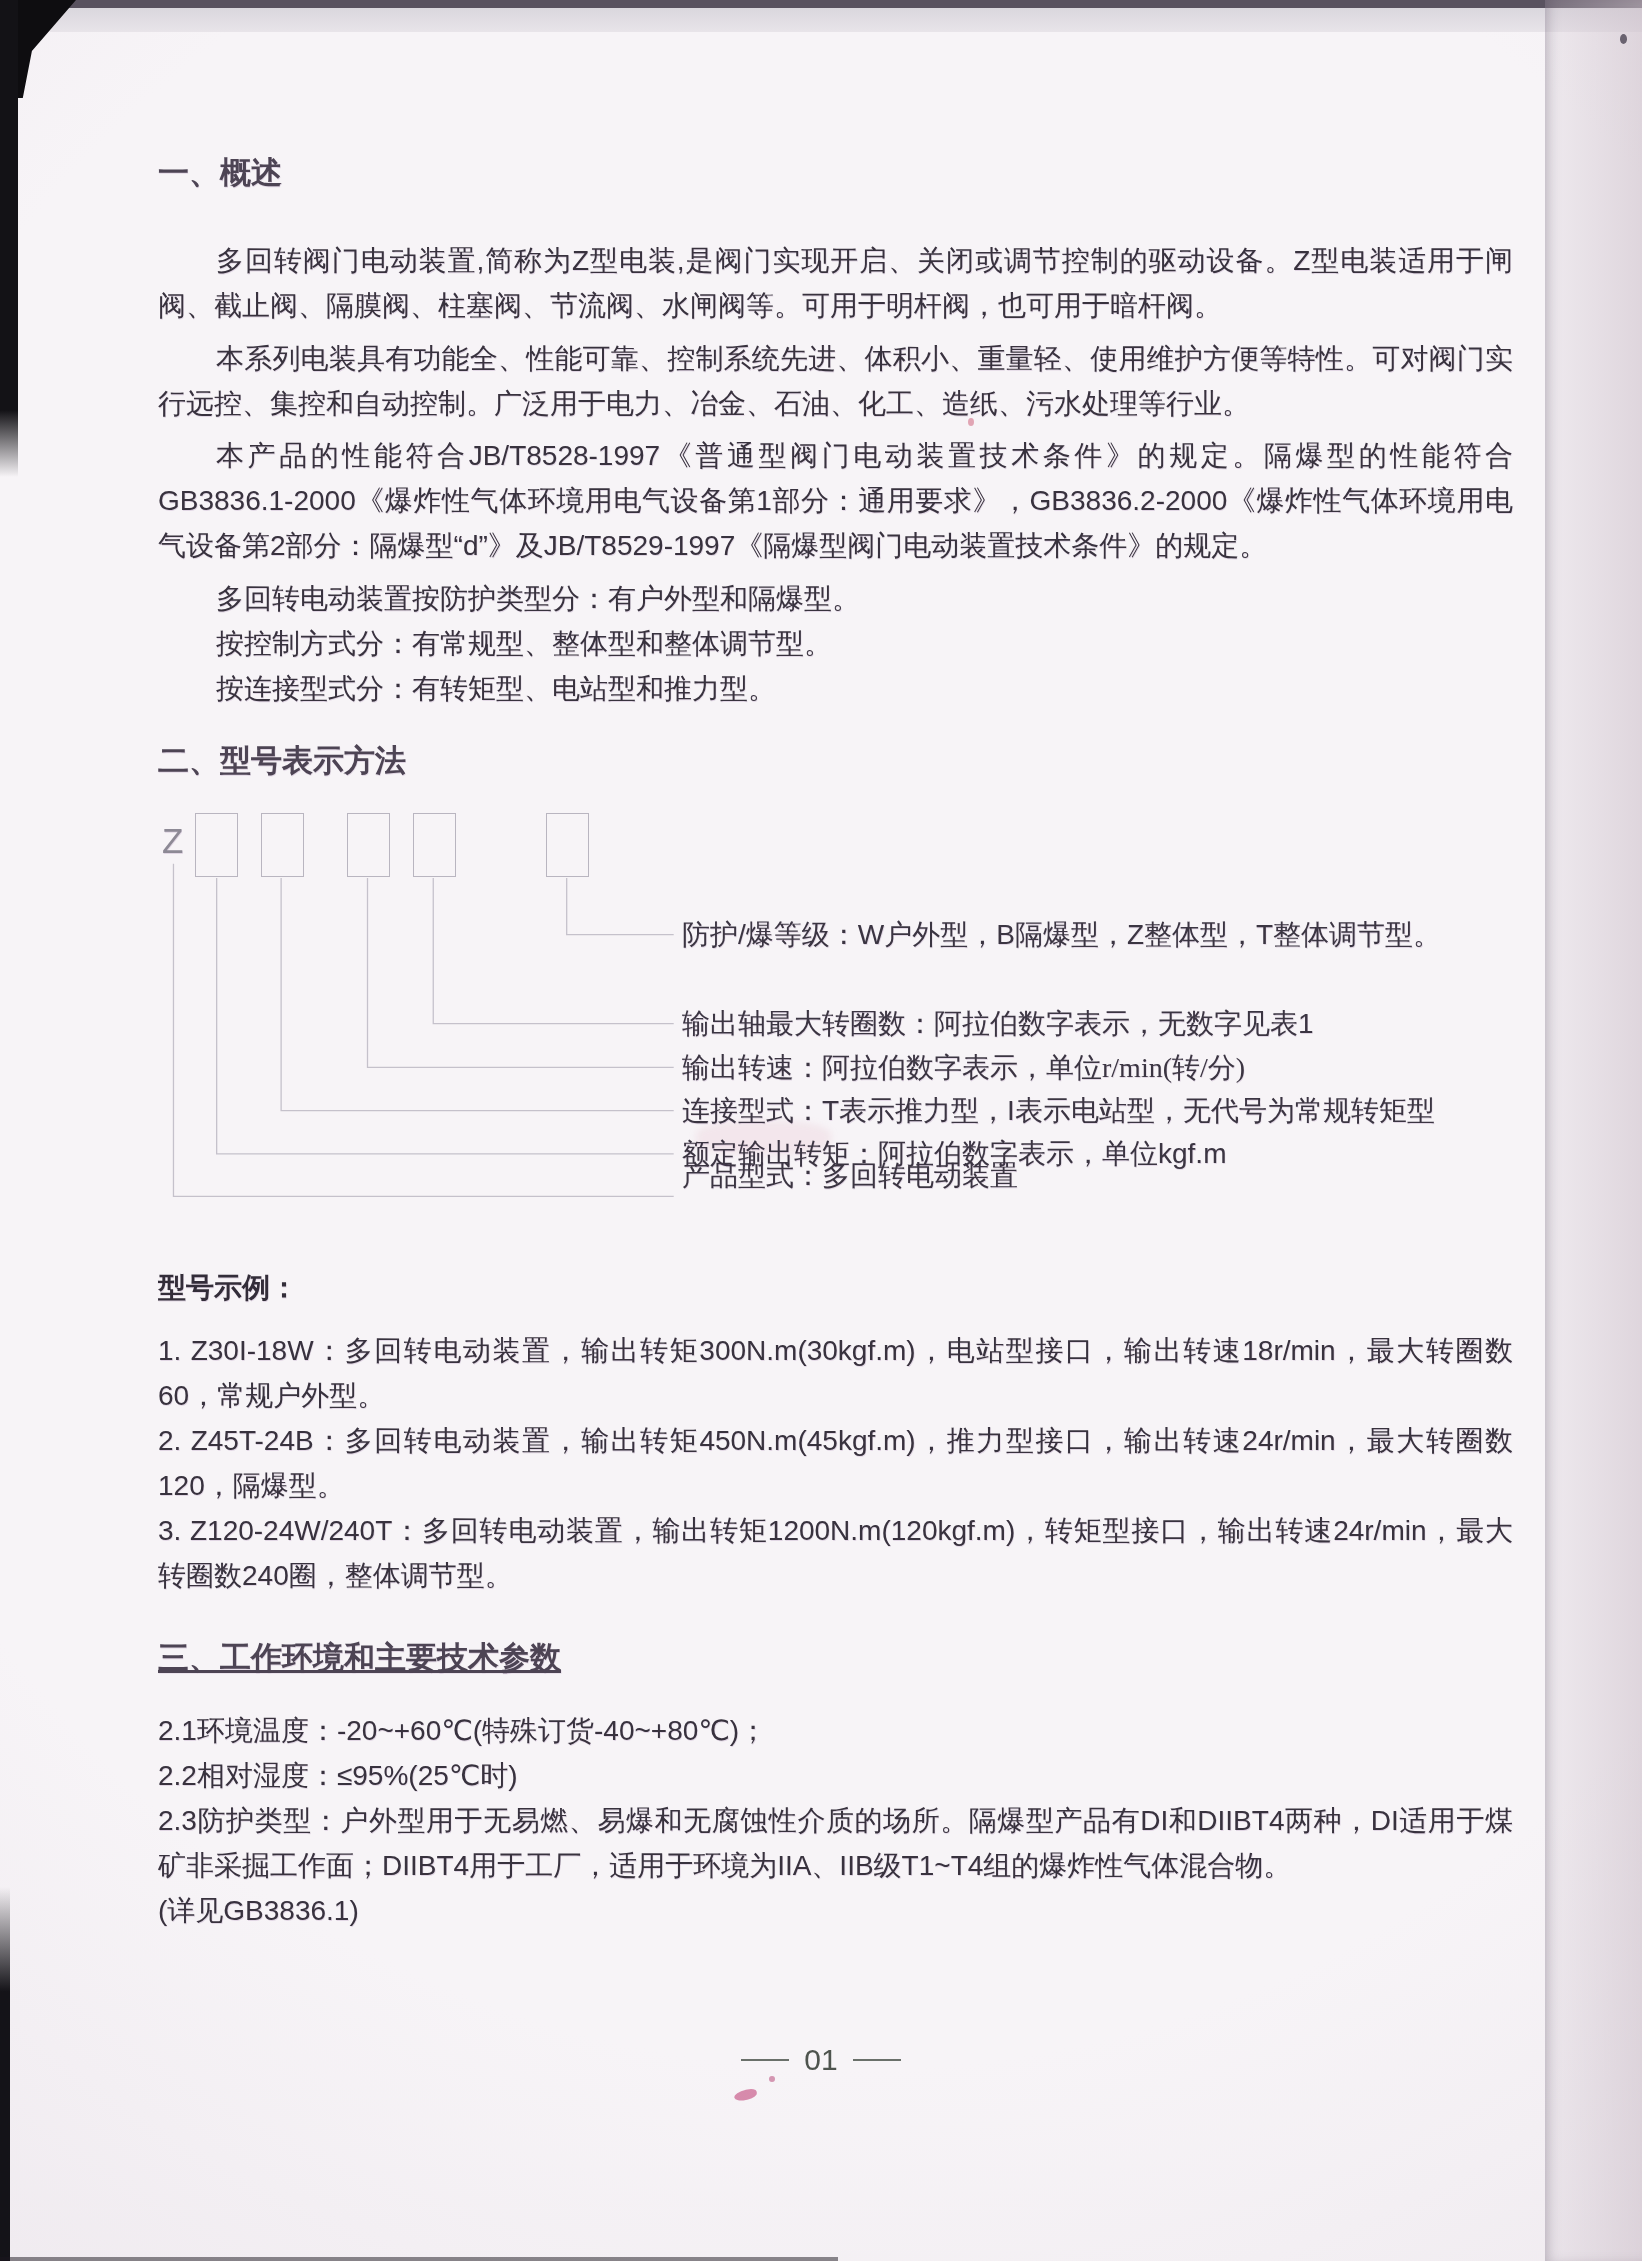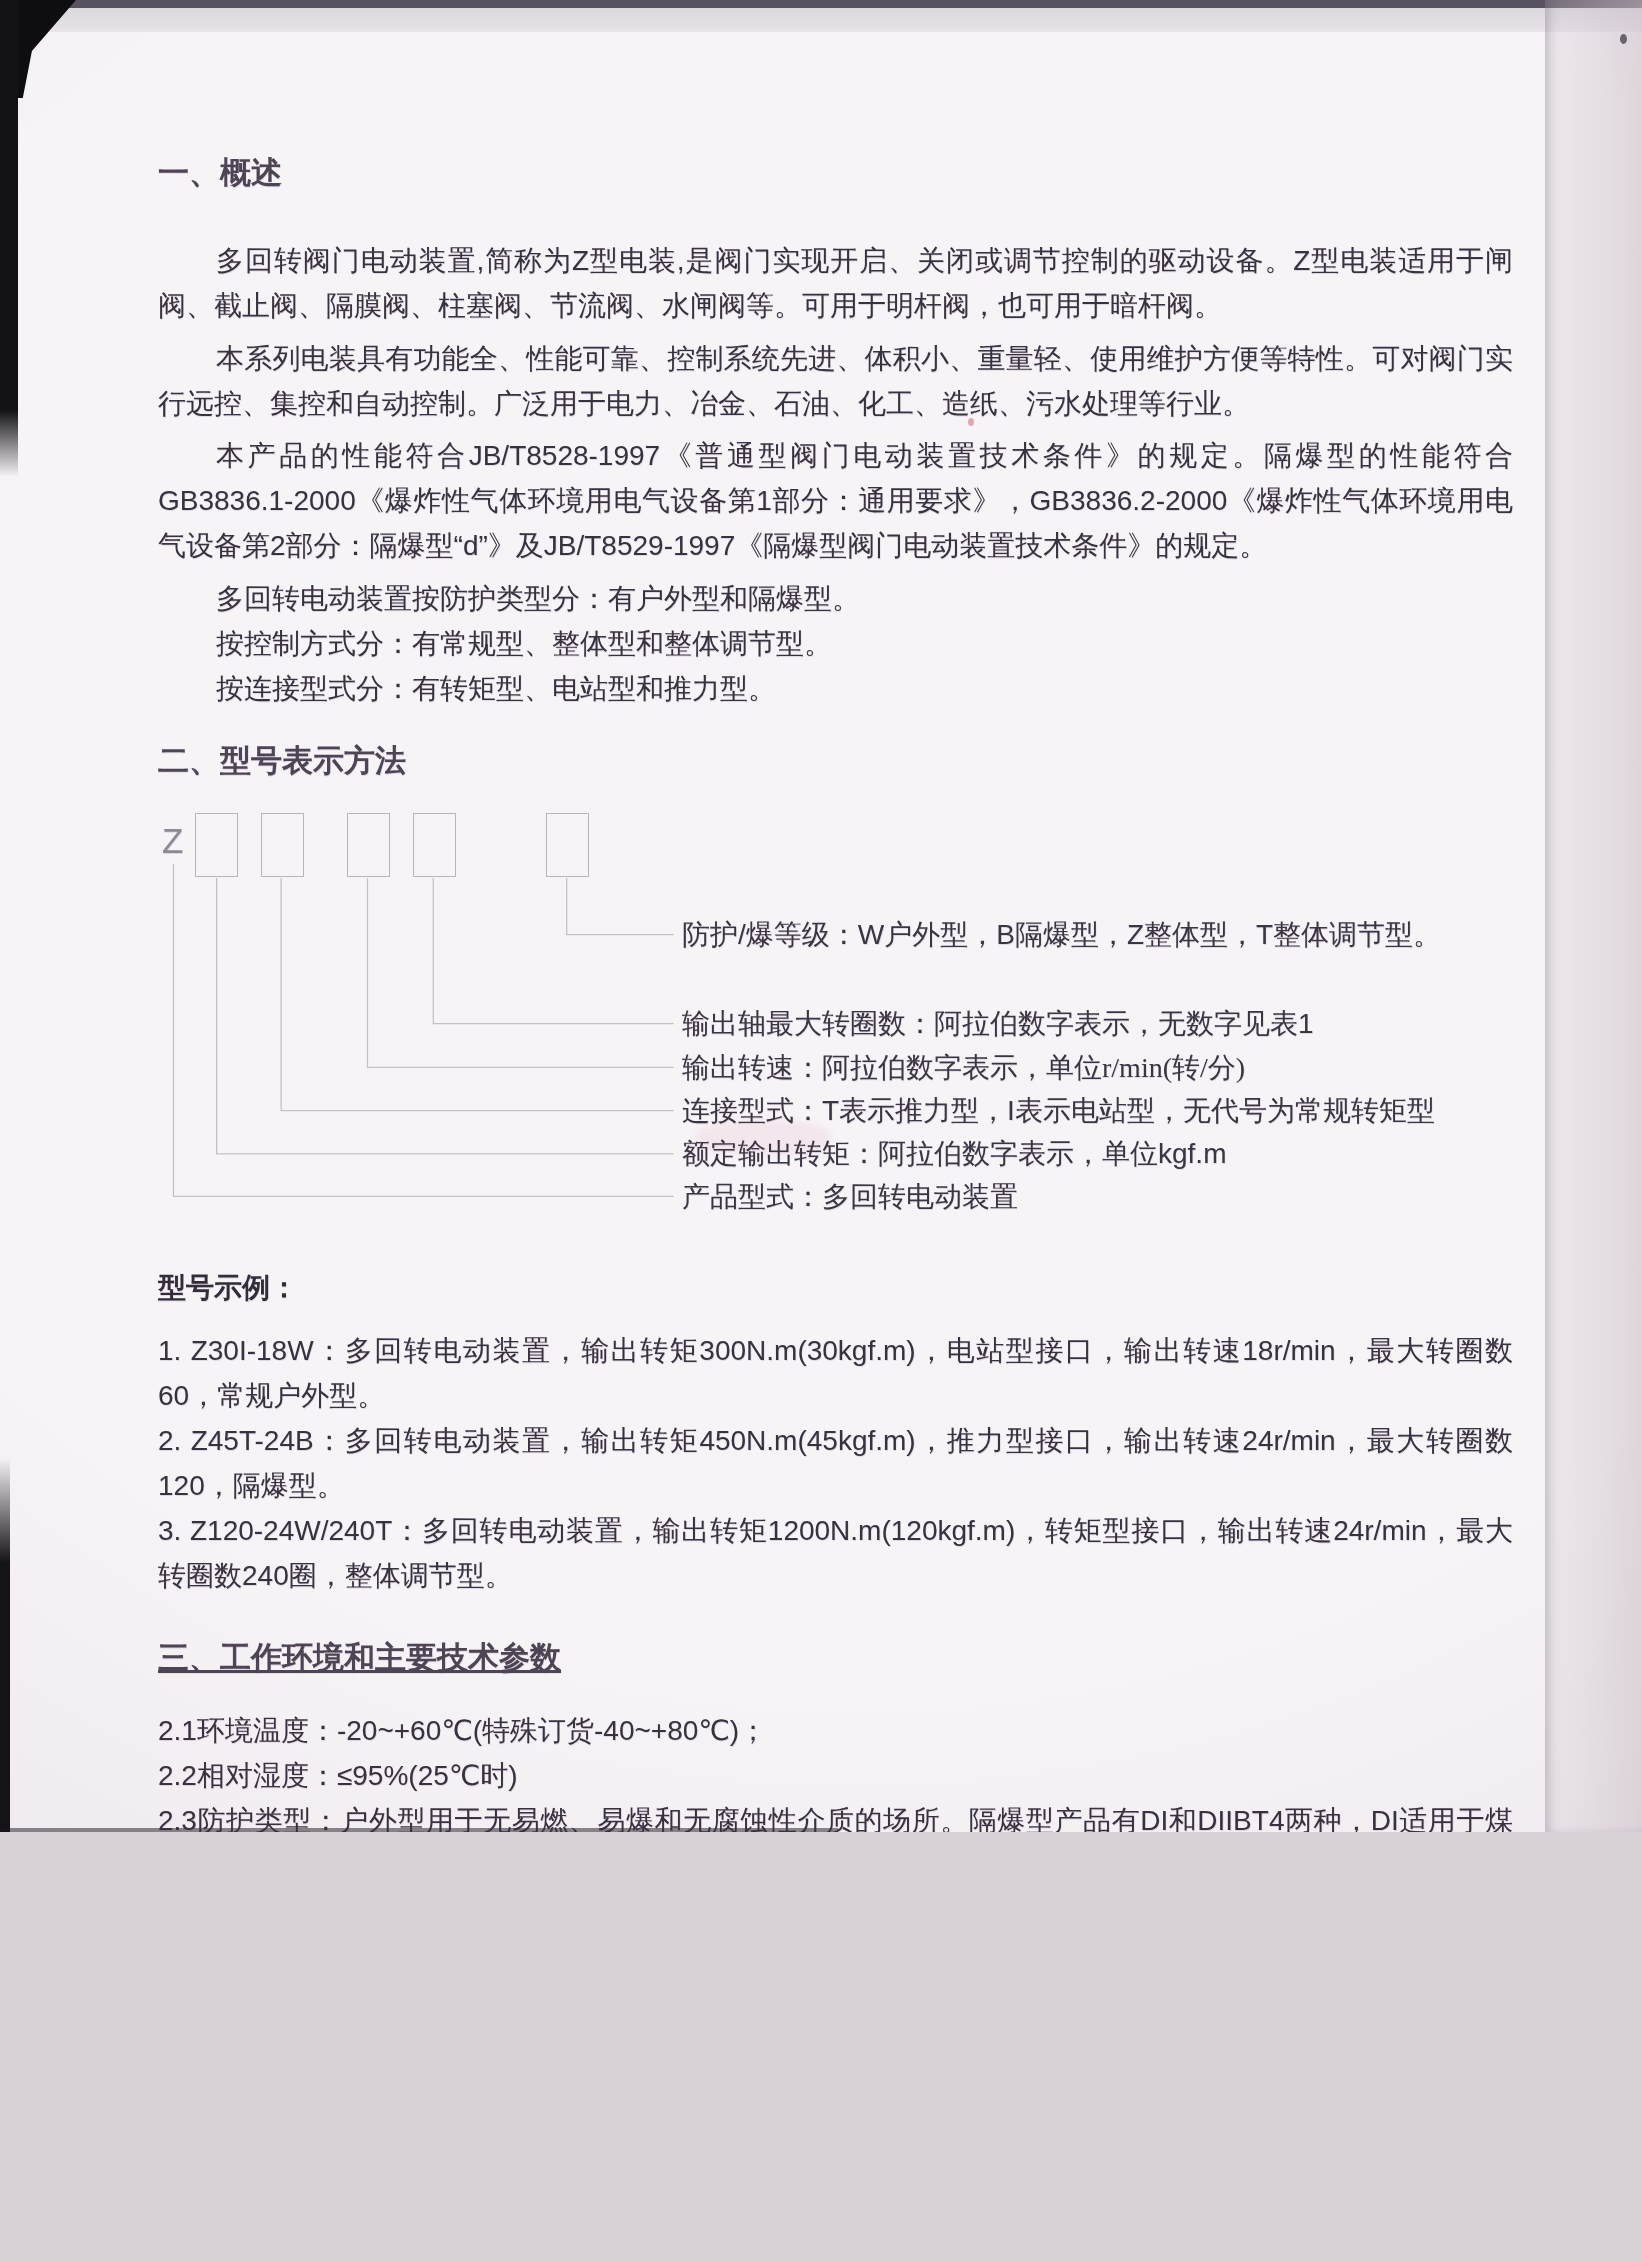--- a/index.html
+++ b/index.html
@@ -4,21 +4,21 @@
 <style>
   html, body {
     margin: 0;
     padding: 0;
     background: #d8d2d8;
     font-family: "Liberation Sans", "DejaVu Sans", sans-serif;
   }
   .page {
     position: relative;
     width: 1642px;
-    height: 1832px;
+    height: 2261px;
     overflow: hidden;
     background: radial-gradient(120% 90% at 52% 42%, #f7f4f7 55%, #efeaef 80%, #e4dde4 97%);
   }
   
   .art { position: absolute; pointer-events: none; }
   .art-top-band   { top:0; left:0; right:0; height:7.7px; background:#59525f; }
   .art-top-band2  { top:7.7px; left:0; right:0; height:24.5px; background:linear-gradient(#dad7dd,#e8e4e9); }
   .art-tl-corner  { top:0; left:0; width:76px; height:98px; background:#0e0d10;
                     clip-path: polygon(0 0, 100% 0, 42% 52%, 30% 100%, 0 100%); }
   .art-left-strip { top:0; left:0; width:18px; height:477px;
@@ -81,21 +81,21 @@
   .dlines { position: absolute; left: 0; top: 0; }
   .dlabel {
     position: absolute; left: 524px; width: 832px;
     font-size: 28px; line-height: 41px; color: #3b3542;
   }
   .dl0 { top: 115px; width: 748px; padding-left: 188px; text-indent: -188px; }
   .dl1 { top: 204px; }
   .dl2 { top: 248px; font-family: Liberation Serif, serif; }
   .dl3 { top: 291px; }
   .dl4 { top: 334px; }
-  .dl5 { top: 377px; }
+  .dl5 { top: 356px; }
   
   .examples-title {
     font-size: 28px; line-height: 43px; font-weight: 700; color: #332d39;
     margin: 11.6px 0 19.3px 0;
   }
   .example { margin: 0; text-align: justify; }
   
   .param-line { margin: 0; text-align: justify; }
   .param-indent { margin-left: 143px; }
   

